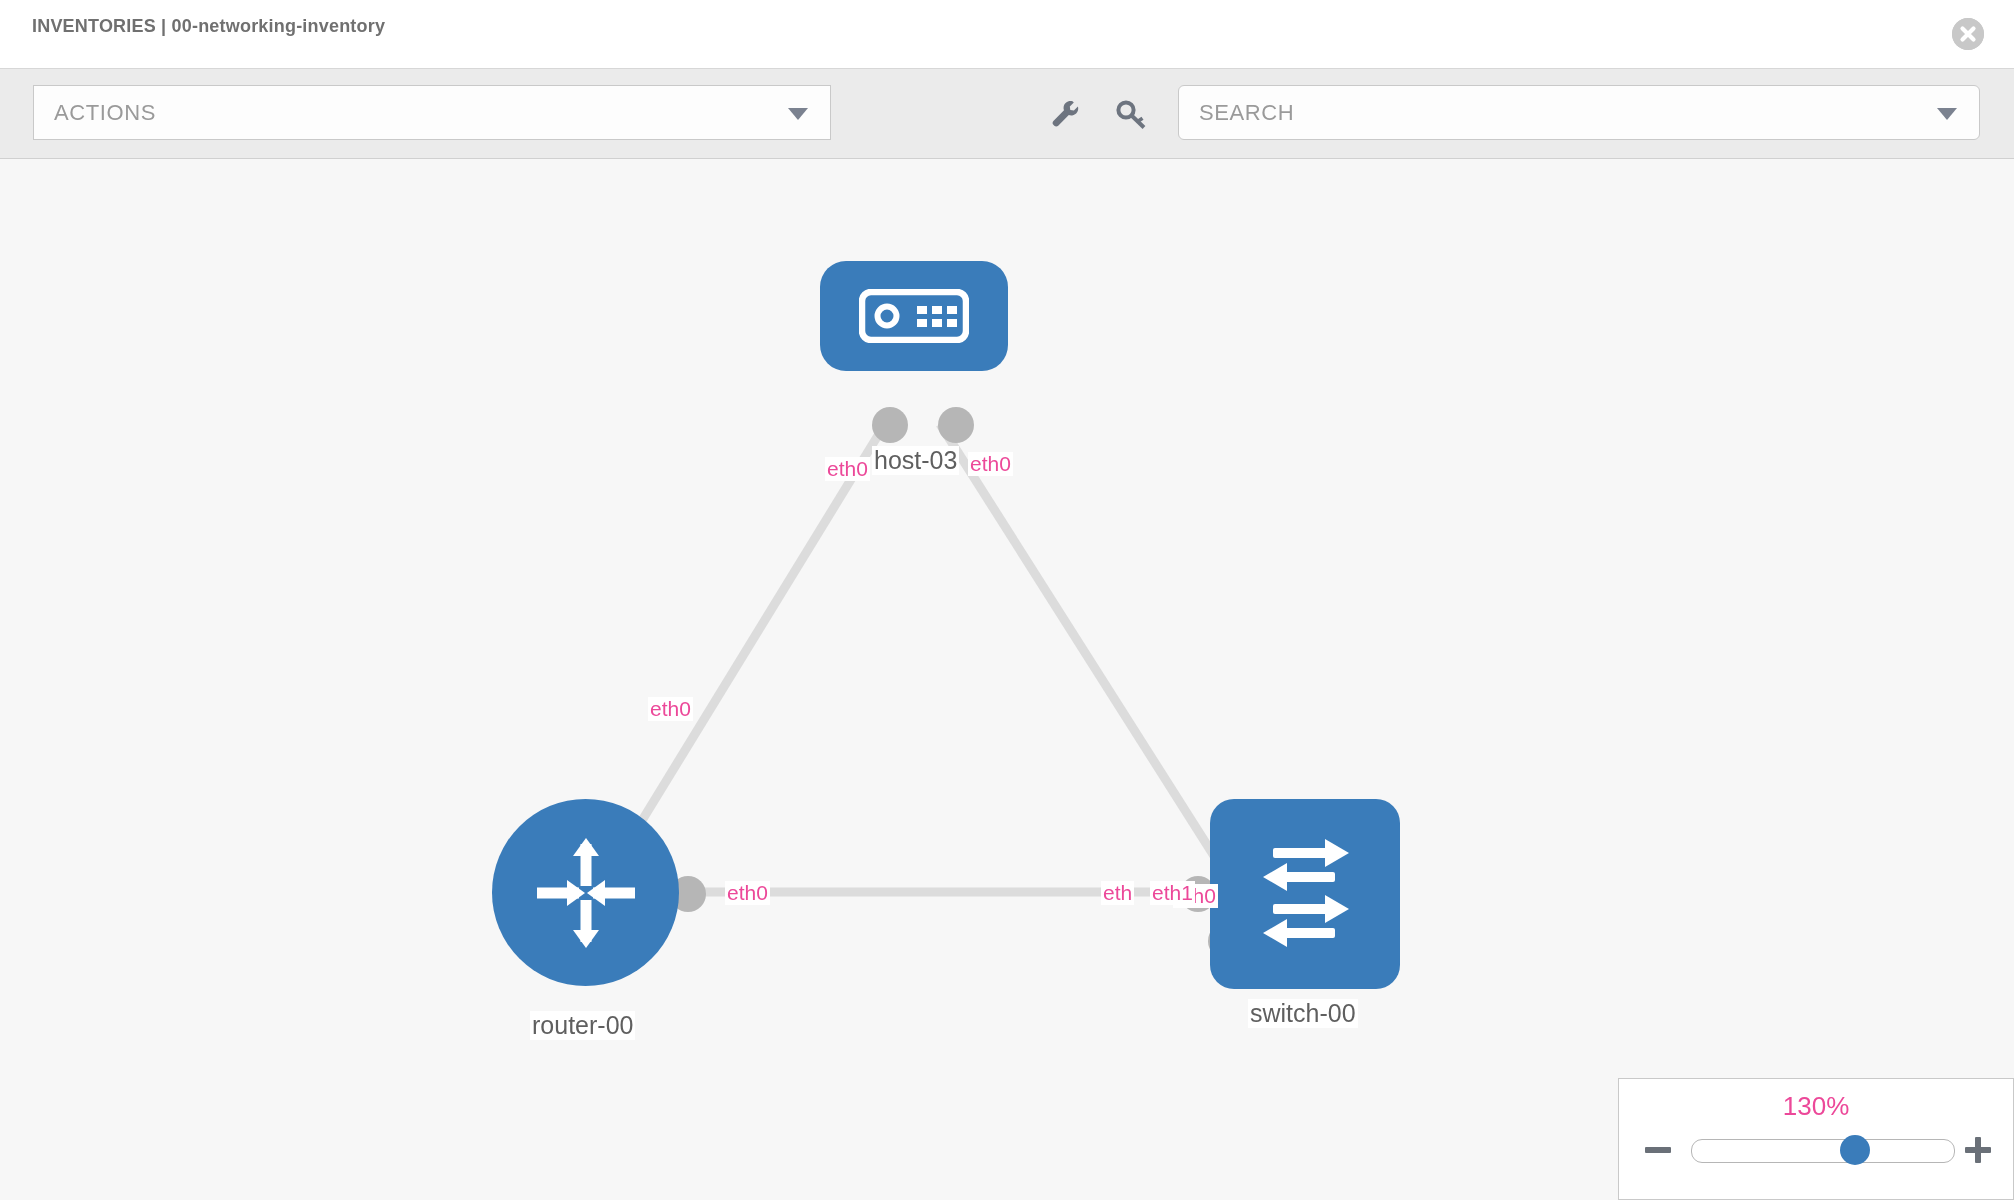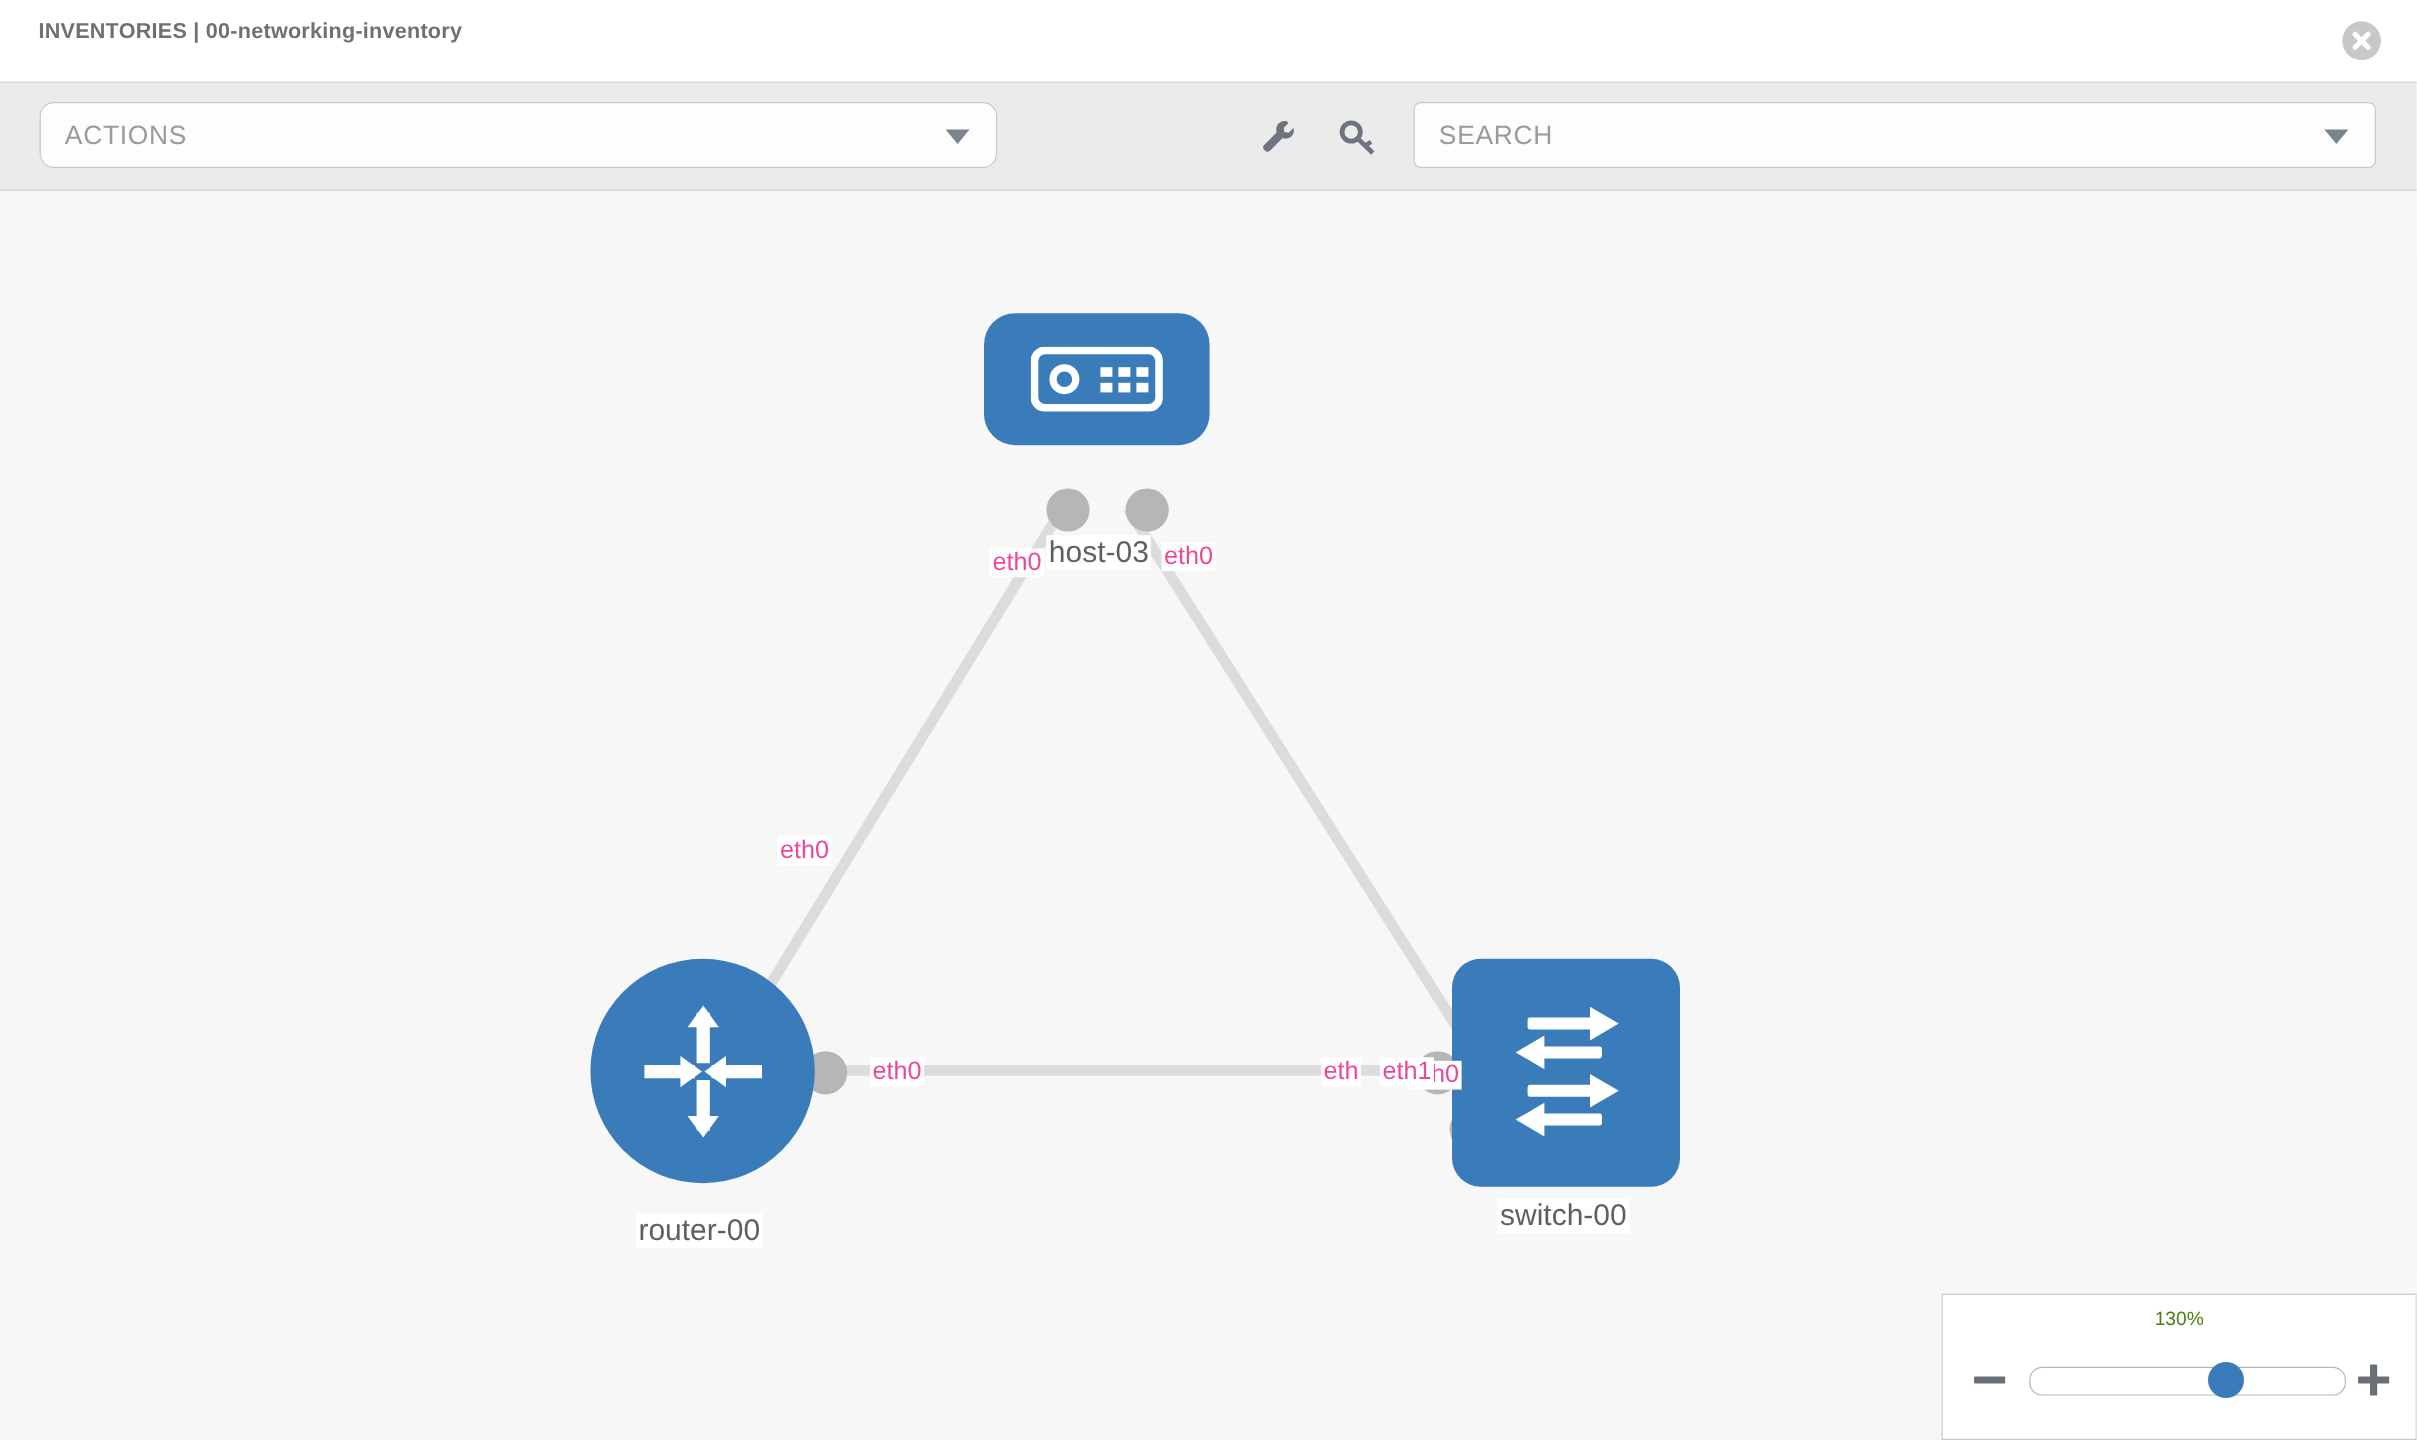--- a/index.html
+++ b/index.html
@@ -63,21 +63,21 @@
   }
 
   .actions-select {
     position: absolute;
     left: 33px;
     top: 16px;
     width: 798px;
     height: 55px;
     background: #fdfdfd;
     border: 1px solid #c9c9c9;
-    border-radius: 12px;
+    border-radius: 0;
     box-sizing: border-box;
     cursor: pointer;
   }
   .actions-select .label {
     position: absolute;
     left: 20px;
     top: 14px;
     font-size: 22px;
     color: #9a9a9a;
     letter-spacing: 0.6px;
@@ -193,22 +193,22 @@
     border: 1px solid #c9c9c9;
     box-sizing: border-box;
     z-index: 20;
   }
   .zoom-value {
     position: absolute;
     top: 12px;
     left: 0;
     width: 100%;
     text-align: center;
-    font-size: 16px;
-    color: #4d7c0f;
+    font-size: 26px;
+    color: #ec4899;
   }
   .zoom-row {
     position: absolute;
     top: 52px;
     left: 0;
     width: 100%;
     height: 44px;
   }
   .zoom-minus, .zoom-plus {
     position: absolute;

